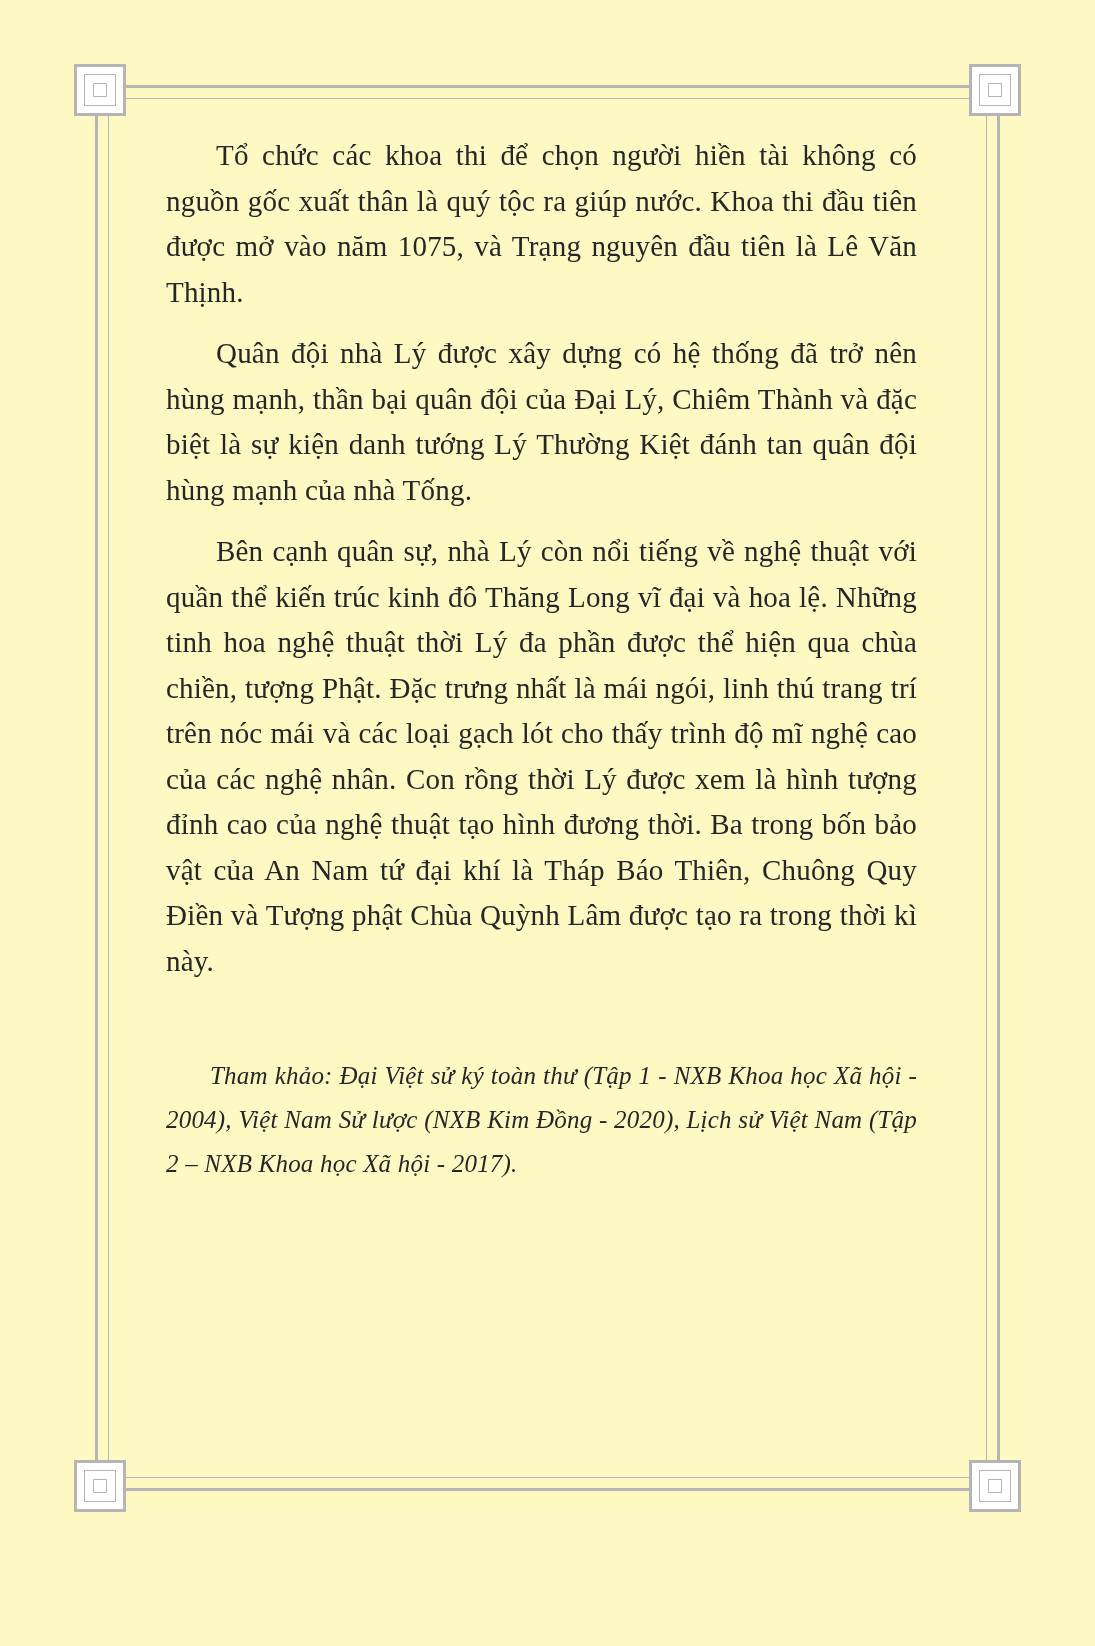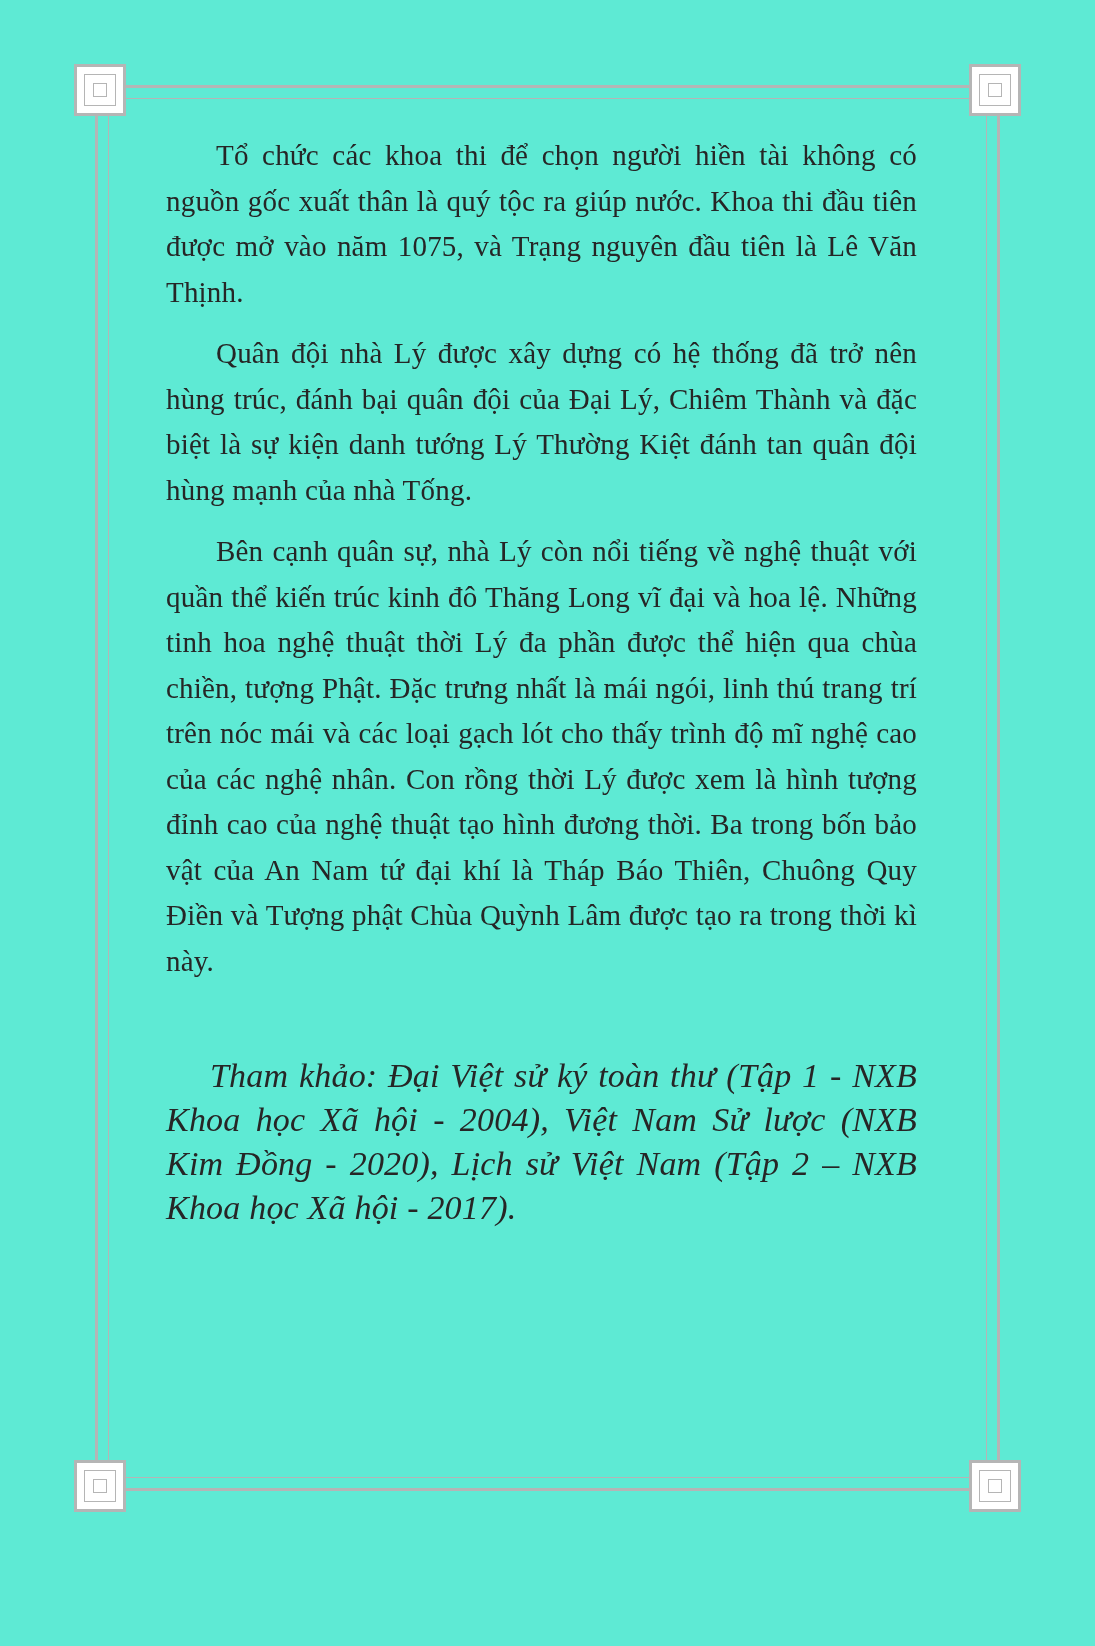--- a/index.html
+++ b/index.html
@@ -11,21 +11,21 @@
   body {
     width: 1095px;
     height: 1646px;
     position: relative;
     font-family: "Liberation Serif", "DejaVu Serif", serif;
     overflow: hidden;
   }
   .page {
     position: absolute;
     inset: 0;
-    background: #5eead4;
+    background: #fef9c3;
   }
   
   .frame-outer {
     position: absolute;
     left: 95px; right: 95px;
     top: 85px; bottom: 155px;
     border: 3px solid var(--border-color);
   }
   .frame-inner {
     position: absolute;
@@ -68,21 +68,21 @@
   .content p {
     font-size: 29px;
     line-height: 45.5px;
     text-align: justify;
     text-indent: 50px;
     margin-bottom: 16px;
     letter-spacing: 0.2px;
   }
   .content p.reference {
     font-style: italic;
-    font-size: 34px;
+    font-size: 25px;
     line-height: 44px;
     margin-top: 70px;
     text-indent: 44px;
     margin-bottom: 0;
   }
 </style>
 </head>
 <body>
 
 <div class="page">
@@ -90,18 +90,18 @@
   <div class="frame-outer"></div>
   <div class="frame-inner"></div>
 
   <div class="corner tl"></div>
   <div class="corner tr"></div>
   <div class="corner bl"></div>
   <div class="corner br"></div>
 
   <div class="content">
     <p>Tổ chức các khoa thi để chọn người hiền tài không có nguồn gốc xuất thân là quý tộc ra giúp nước. Khoa thi đầu tiên được mở vào năm 1075, và Trạng nguyên đầu tiên là Lê Văn Thịnh.</p>
-    <p>Quân đội nhà Lý được xây dựng có hệ thống đã trở nên hùng trúc, đánh bại quân đội của Đại Lý, Chiêm Thành và đặc biệt là sự kiện danh tướng Lý Thường Kiệt đánh tan quân đội hùng mạnh của nhà Tống.</p>
+    <p>Quân đội nhà Lý được xây dựng có hệ thống đã trở nên hùng mạnh, thần bại quân đội của Đại Lý, Chiêm Thành và đặc biệt là sự kiện danh tướng Lý Thường Kiệt đánh tan quân đội hùng mạnh của nhà Tống.</p>
     <p>Bên cạnh quân sự, nhà Lý còn nổi tiếng về nghệ thuật với quần thể kiến trúc kinh đô Thăng Long vĩ đại và hoa lệ. Những tinh hoa nghệ thuật thời Lý đa phần được thể hiện qua chùa chiền, tượng Phật. Đặc trưng nhất là mái ngói, linh thú trang trí trên nóc mái và các loại gạch lót cho thấy trình độ mĩ nghệ cao của các nghệ nhân. Con rồng thời Lý được xem là hình tượng đỉnh cao của nghệ thuật tạo hình đương thời. Ba trong bốn bảo vật của An Nam tứ đại khí là Tháp Báo Thiên, Chuông Quy Điền và Tượng phật Chùa Quỳnh Lâm được tạo ra trong thời kì này.</p>
     <p class="reference">Tham khảo: Đại Việt sử ký toàn thư (Tập 1 - NXB Khoa học Xã hội - 2004), Việt Nam Sử lược (NXB Kim Đồng - 2020), Lịch sử Việt Nam (Tập 2 – NXB Khoa học Xã hội - 2017).</p>
   </div>
 
 </div>
 
 </body></html>

